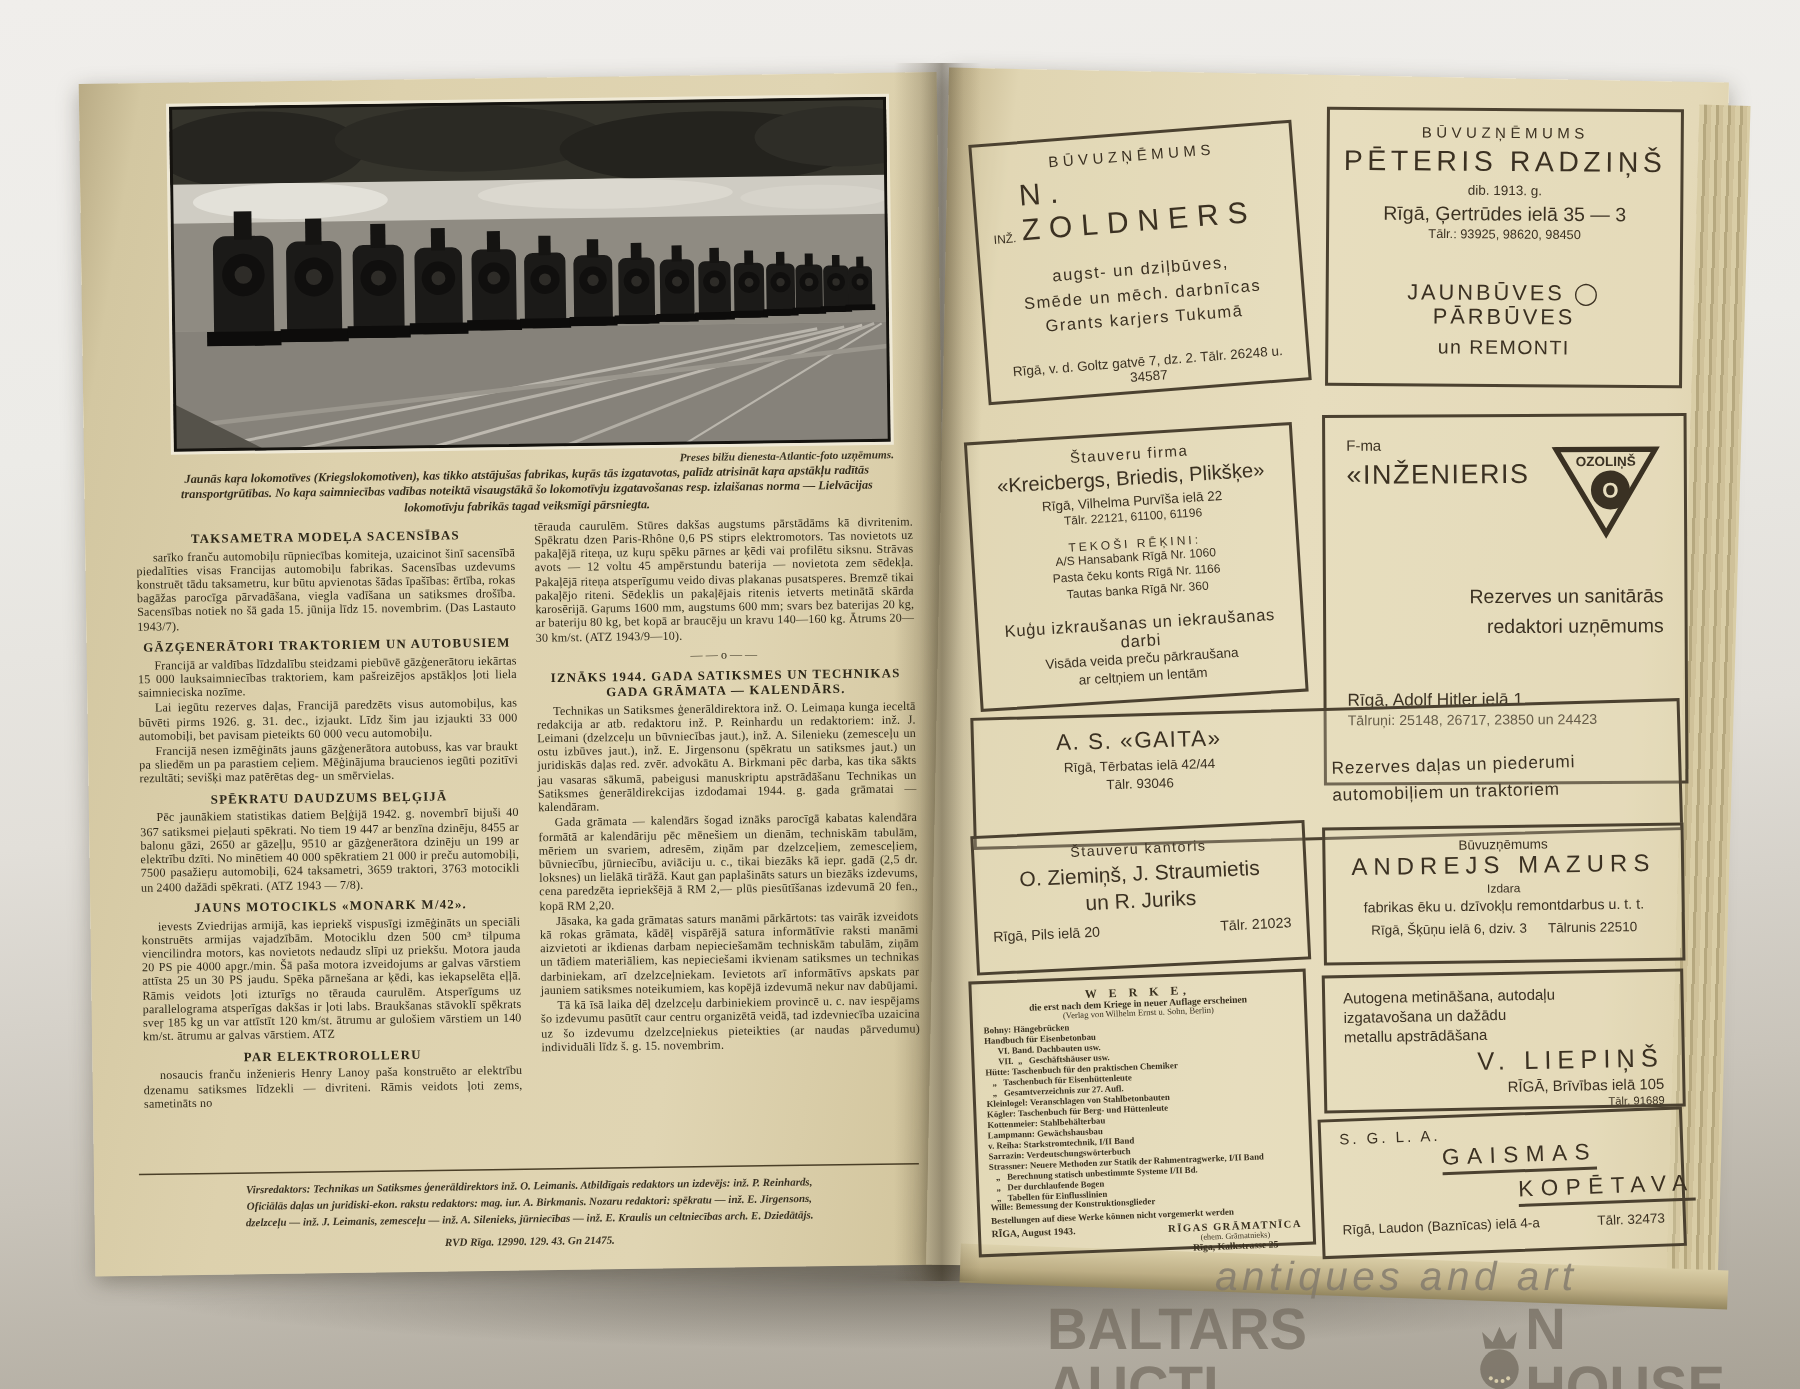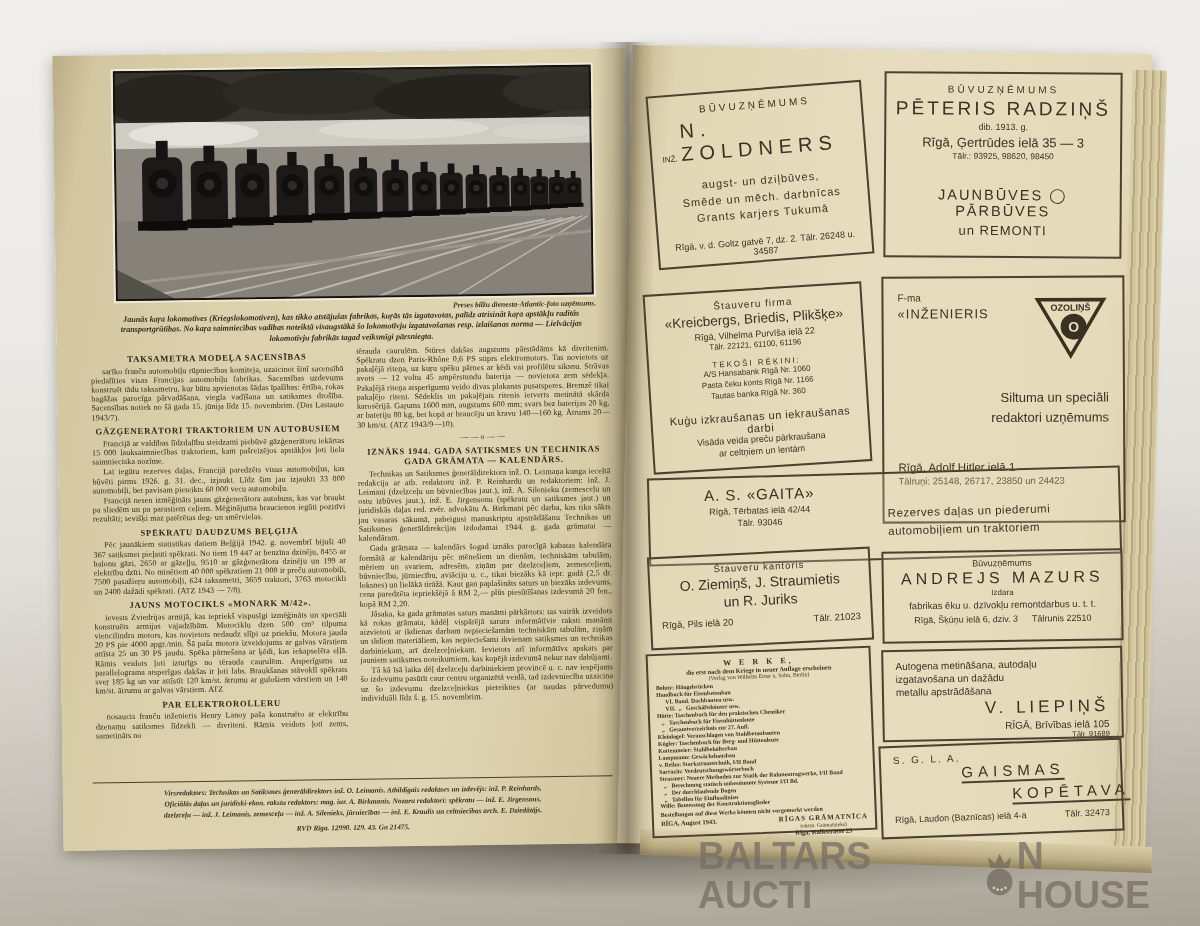--- a/index.html
+++ b/index.html
@@ -56,21 +56,21 @@
   .k-name{font-size:13.5px;margin-top:2px;}
   .k-addr{font-size:9px;margin-top:3px;}
   .k-ph{font-size:8px;margin-top:1px;}
   .k-acct-t{font-size:8px;letter-spacing:2px;margin-top:9px;}
   .k-acct{font-size:8px;line-height:1.35;}
   .k-main{font-size:11px;margin-top:11px;letter-spacing:.5px;}
   .k-sub{font-size:9px;line-height:1.3;}
   .ad-ozolins{left:882px;top:276px;width:243px;height:247px;transform:rotate(-.3deg);padding:14px 14px;}
   .o-top{display:flex;justify-content:space-between;}
   .o-prefix{font-size:10px;}
-  .o-n1{font-size:13px;letter-spacing:1px;margin-top:3px;}
+  .o-n1{font-size:18px;letter-spacing:1px;margin-top:3px;}
   .o-n2{font-size:19px;letter-spacing:3px;margin-top:4px;}
   .o-serv{text-align:right;font-size:13px;line-height:1.5;margin-top:24px;}
   .o-addr{font-size:11.5px;margin-top:34px;}
   .o-ph{font-size:9.5px;margin-top:2px;}
   .ad-gaita{left:648px;top:472px;width:473px;height:88px;transform:rotate(-1.6deg);display:flex;padding:8px 12px;}
   .g-left{width:44%;text-align:center;}
   .g-name{font-size:15px;letter-spacing:1px;}
   .g-addr{font-size:9px;margin-top:3px;}
   .g-ph{font-size:9px;margin-top:2px;}
   .g-right{flex:1;font-size:11.5px;line-height:1.6;margin:22px 0 0 30px;letter-spacing:.5px;}
@@ -260,21 +260,21 @@
         <div class="o-n1">«INŽENIERIS</div>
       </div>
       <svg width="76" height="72" viewBox="0 0 76 72">
         <path d="M5 8 L71 8 L38 64 Z" fill="none" stroke="#3a3123" stroke-width="3.5"></path>
         <text x="38" y="19" font-size="9" font-weight="bold" text-anchor="middle" fill="#3a3123" font-family="Liberation Sans, sans-serif">OZOLIŅŠ</text>
         <circle cx="41" cy="35" r="13" fill="#3a3123"></circle>
         <text x="41" y="40" font-size="14" font-weight="bold" text-anchor="middle" fill="#e7ddbe" font-family="Liberation Sans, sans-serif">O</text>
       </svg>
     </div>
     <div class="o-serv">
-      <div>Siltuma un speciāli</div>
+      <div>Rezerves un sanitārās</div>
       <div>redaktori uzņēmums</div>
     </div>
     <div class="o-addr">Rīgā, Adolf Hitler ielā 1</div>
     <div class="o-ph">Tālruņi: 25148, 26717, 23850 un 24423</div>
   </div>
 
   <div class="ad ad-gaita">
     <div class="g-left">
       <div class="g-name">A. S. «GAITA»</div>
       <div class="g-addr">Rīgā, Tērbatas ielā 42/44</div>
@@ -357,20 +357,21 @@
     <div class="s-n2">KOPĒTAVA</div>
     <div class="s-row">
       <span>Rīgā, Laudon (Baznīcas) ielā 4-a</span>
       <span>Tālr. 32473</span>
     </div>
   </div>
 
   <div class="spine"></div>
 
   <div class="watermark">
+    <div class="wm-1">antiques and art</div>
     <div class="wm-2">
       <span>BALTARS AUCTI</span>
       <svg width="36" height="46" viewBox="0 0 40 52">
         <path d="M20 1 L25.5 13 L34 5 L31.5 18 L8.5 18 L6 5 L14.5 13 Z" fill="rgba(118,110,98,.8)"></path>
         <circle cx="20" cy="34" r="15.5" fill="rgba(118,110,98,.8)"></circle>
         <circle cx="13" cy="41" r="1.6" fill="#d7ccab"></circle>
         <circle cx="17.5" cy="43" r="1.6" fill="#d7ccab"></circle>
         <circle cx="22.5" cy="43" r="1.6" fill="#d7ccab"></circle>
         <circle cx="27" cy="41" r="1.6" fill="#d7ccab"></circle>
       </svg>

